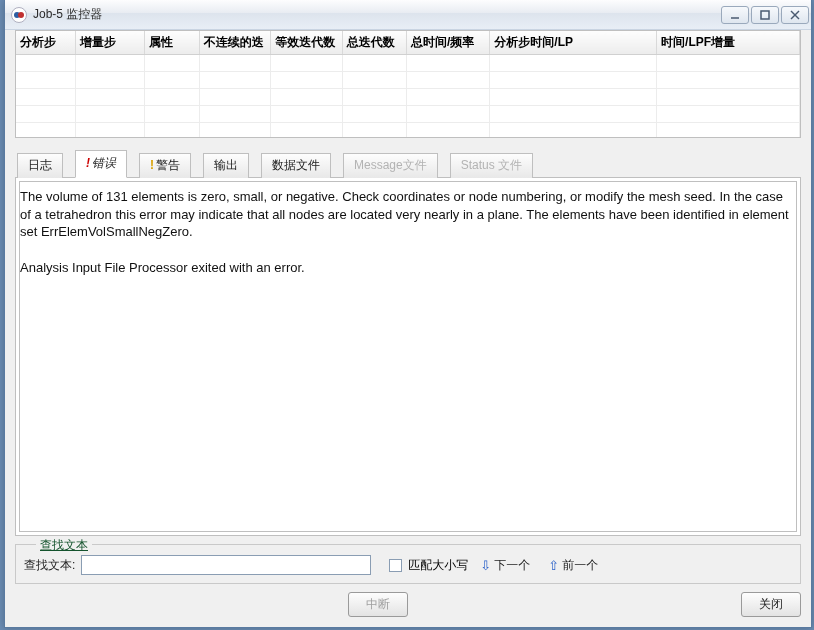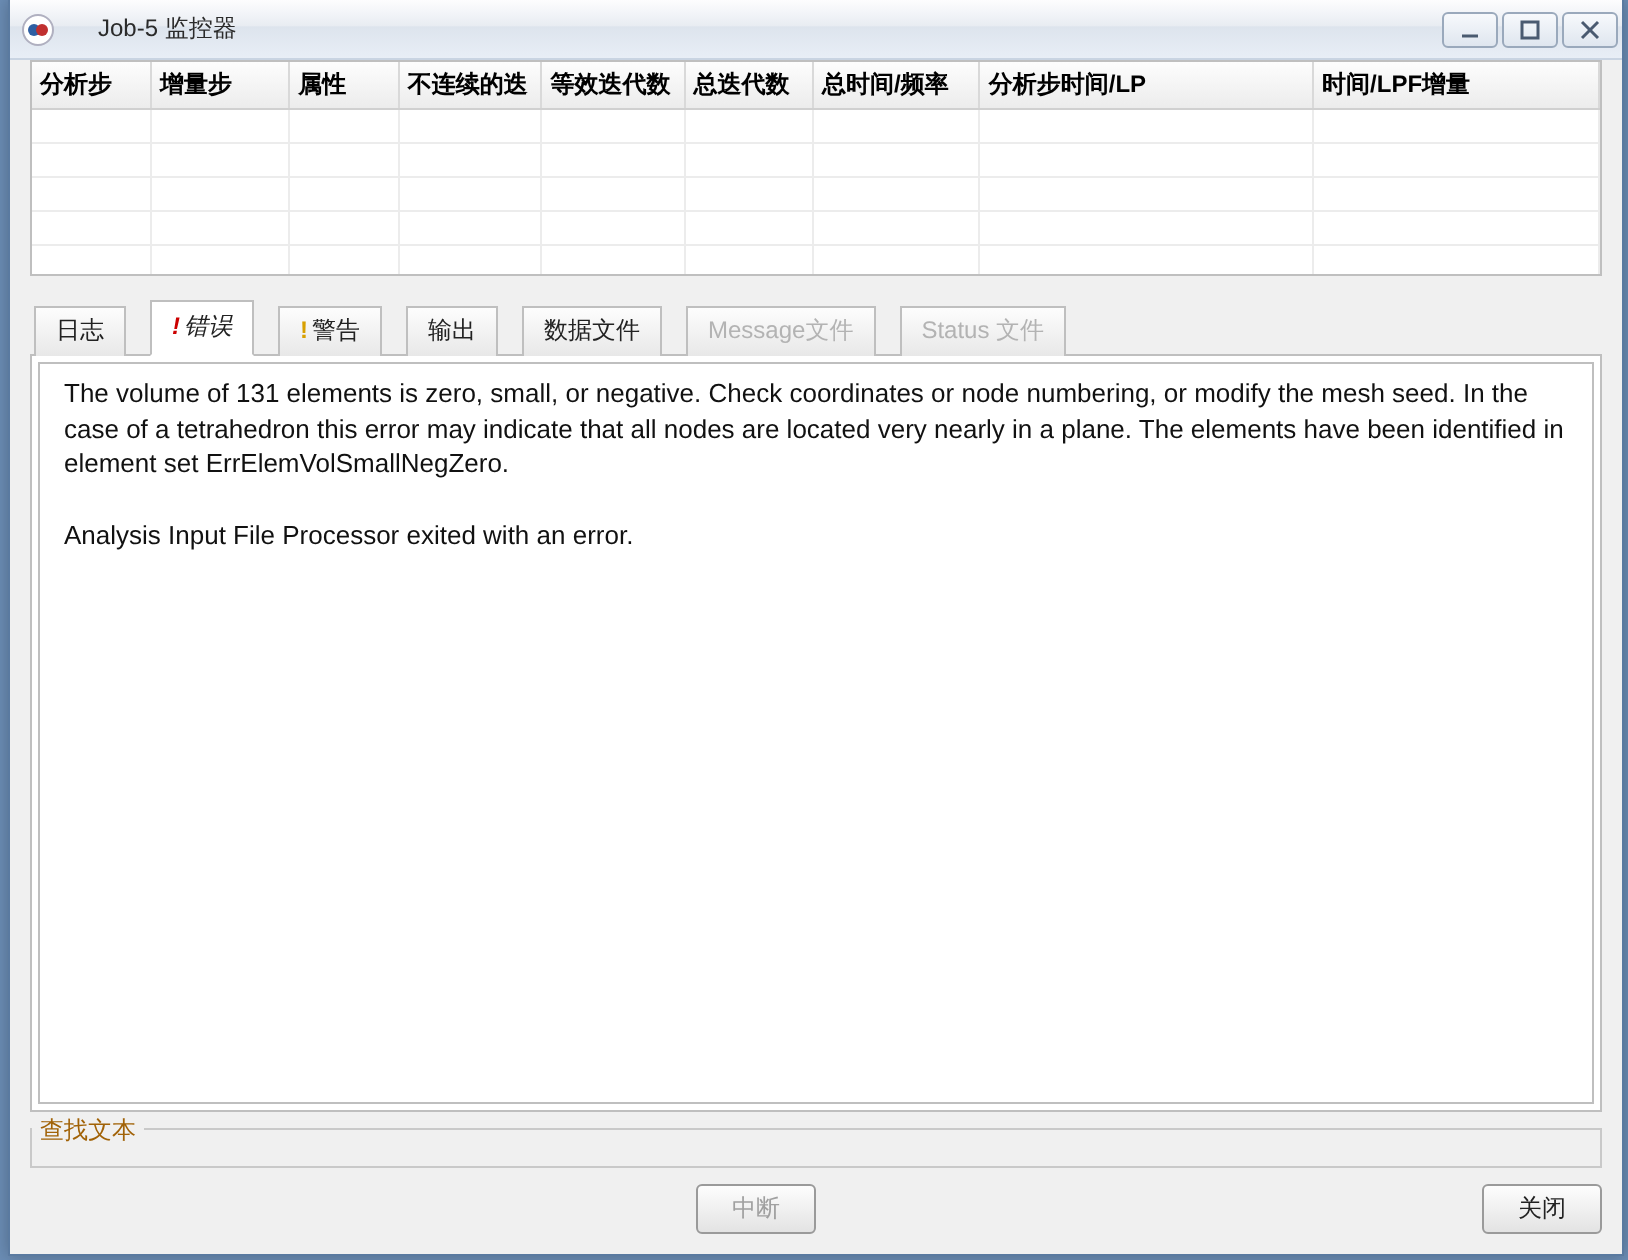--- a/index.html
+++ b/index.html
@@ -40,21 +40,21 @@
   }
   .titlebar .app-icon::before,
   .titlebar .app-icon::after {
     content: '';
     position: absolute;
     width: 6px; height: 6px;
     border-radius: 50%;
   }
   .titlebar .app-icon::before { background:#2e5fa3; left:2px; top:4px;}
   .titlebar .app-icon::after  { background:#c03030; right:2px; top:4px;}
-  .title-text { color:#2b2b2b; font-size:12px;margin-left:16px; }
+  .title-text { color:#2b2b2b; font-size:12px; }
   .titlebar .spacer { flex:1; }
   .winbtn {
     width: 28px; height: 18px;
     margin-left: 2px;
     border: 1px solid #9aa9bc;
     border-radius: 3px;
     background: linear-gradient(#f7f9fc,#dfe6ef);
     display:flex; align-items:center; justify-content:center;
     cursor: default;
   }
@@ -130,43 +130,44 @@
     padding: 3px;
     background: #fff;
     flex: 1;
     min-height: 0;
     display:flex;
   }
   .log-inner {
     flex:1;
     border: 1px solid #bfbfbf;
     background: #fff;
-    padding: 6px 12px;
+    padding: 6px 0;
     font-family: "Segoe UI", Tahoma, sans-serif;
     font-size: 13px;
     line-height: 1.35;
     color: #111;
     overflow: auto;
     white-space: normal;
   }
   .log-inner p { margin: 0 0 18px 0; }
   
   .search-group {
     margin: 8px 10px 6px;
     border: 1px solid #c9c9c9;
     padding: 10px 8px 8px;
     position: relative;
   }
   .search-group .legend {
     position: absolute;
-    top: -8px; left: 0;
+    top: -8px; left: 20px;
     background: #f0f0f0;
     padding: 0 4px;
     font-size: 12px;
-    color: #a16207;
+    color: #14532d;
+    text-decoration: underline;
   }
   .search-row { display:flex; align-items:center; gap:6px;}
   .search-row label { font-size:12px; color:#222;}
   .search-row input[type=text]{
     width: 290px; height: 20px;
     border: 1px solid #8a9db3;
     background:#fff;
     padding: 1px 4px;
     font-size:12px;
   }
@@ -312,20 +313,35 @@
 
   <div class="log-outer">
     <div class="log-inner">
       <p>The volume of 131 elements is zero, small, or negative. Check coordinates or node numbering, or modify the mesh seed. In the case of a tetrahedron this error may indicate that all nodes are located very nearly in a plane. The elements have been identified in element set ErrElemVolSmallNegZero.</p>
       <p>Analysis Input File Processor exited with an error.</p>
     </div>
   </div>
 
   <div class="search-group">
     <div class="legend">查找文本</div>
+    <div class="search-row">
+      <label>查找文本:</label>
+      <input type="text" value="" style="">
+      <span style="width:6px"></span>
+      <span class="chk"></span>
+      <span>匹配大小写</span>
+      <span class="nav-btn">
+        <span class="arrow down">⇩</span>
+        <span>下一个</span>
+      </span>
+      <span class="nav-btn">
+        <span class="arrow up">⇧</span>
+        <span>前一个</span>
+      </span>
+    </div>
   </div>
 
   <div class="bottom-row">
     <div class="center">
       <button class="btn disabled">中断</button>
     </div>
     <button class="btn">关闭</button>
   </div>
 
 </div>

